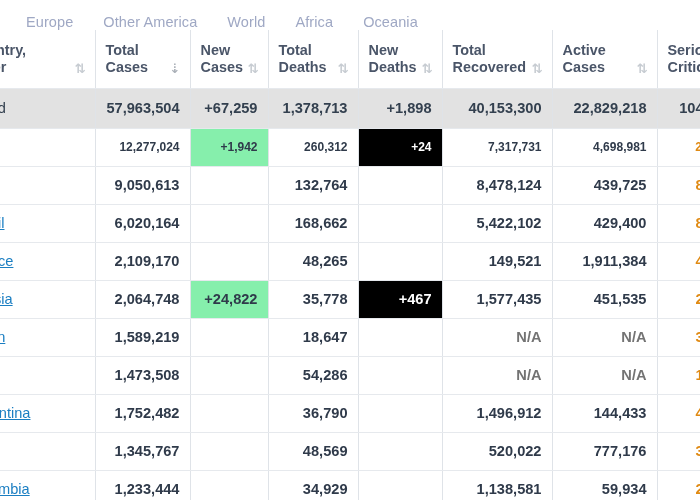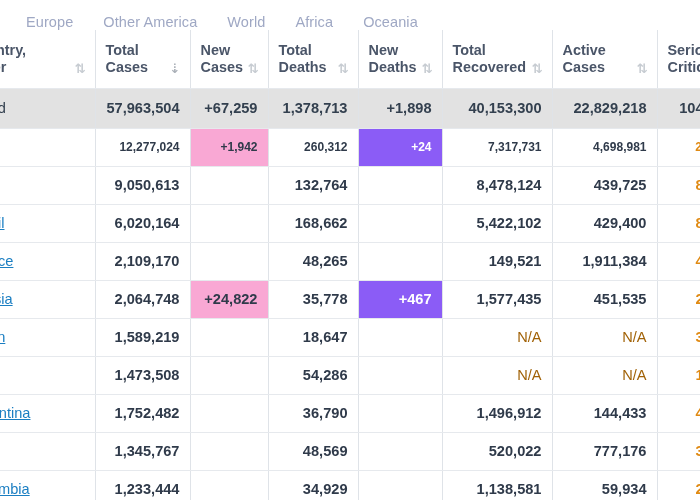--- a/index.html
+++ b/index.html
@@ -107,23 +107,23 @@
 
   
   tr.world td{background:#e2e2e2;font-weight:bold;color:#33404f;}
   tr.world td.country{font-weight:normal;}
   tr.world{height:40px;}
   tr.world td.country a{color:#33404f;text-decoration:none;font-weight:normal;}
 
   
   tr.bigrow td{font-size:12px;}
 
-  .hl-new{background:#f9a8d4;}
-  .hl-death{background:#8b5cf6;color:#ffffff;}
-  .na{font-weight:normal;color:#a16207;}
+  .hl-new{background:#86efac;}
+  .hl-death{background:#000000;color:#ffffff;}
+  .na{font-weight:bold;color:#737373;}
   .sc{color:#e08a13;}
   tr.world td.sc{color:#33404f;}
 </style>
 </head>
 <body>
 
 <div class="page">
 
   <div class="nav">
     <a class="nav-item">Europe</a>

